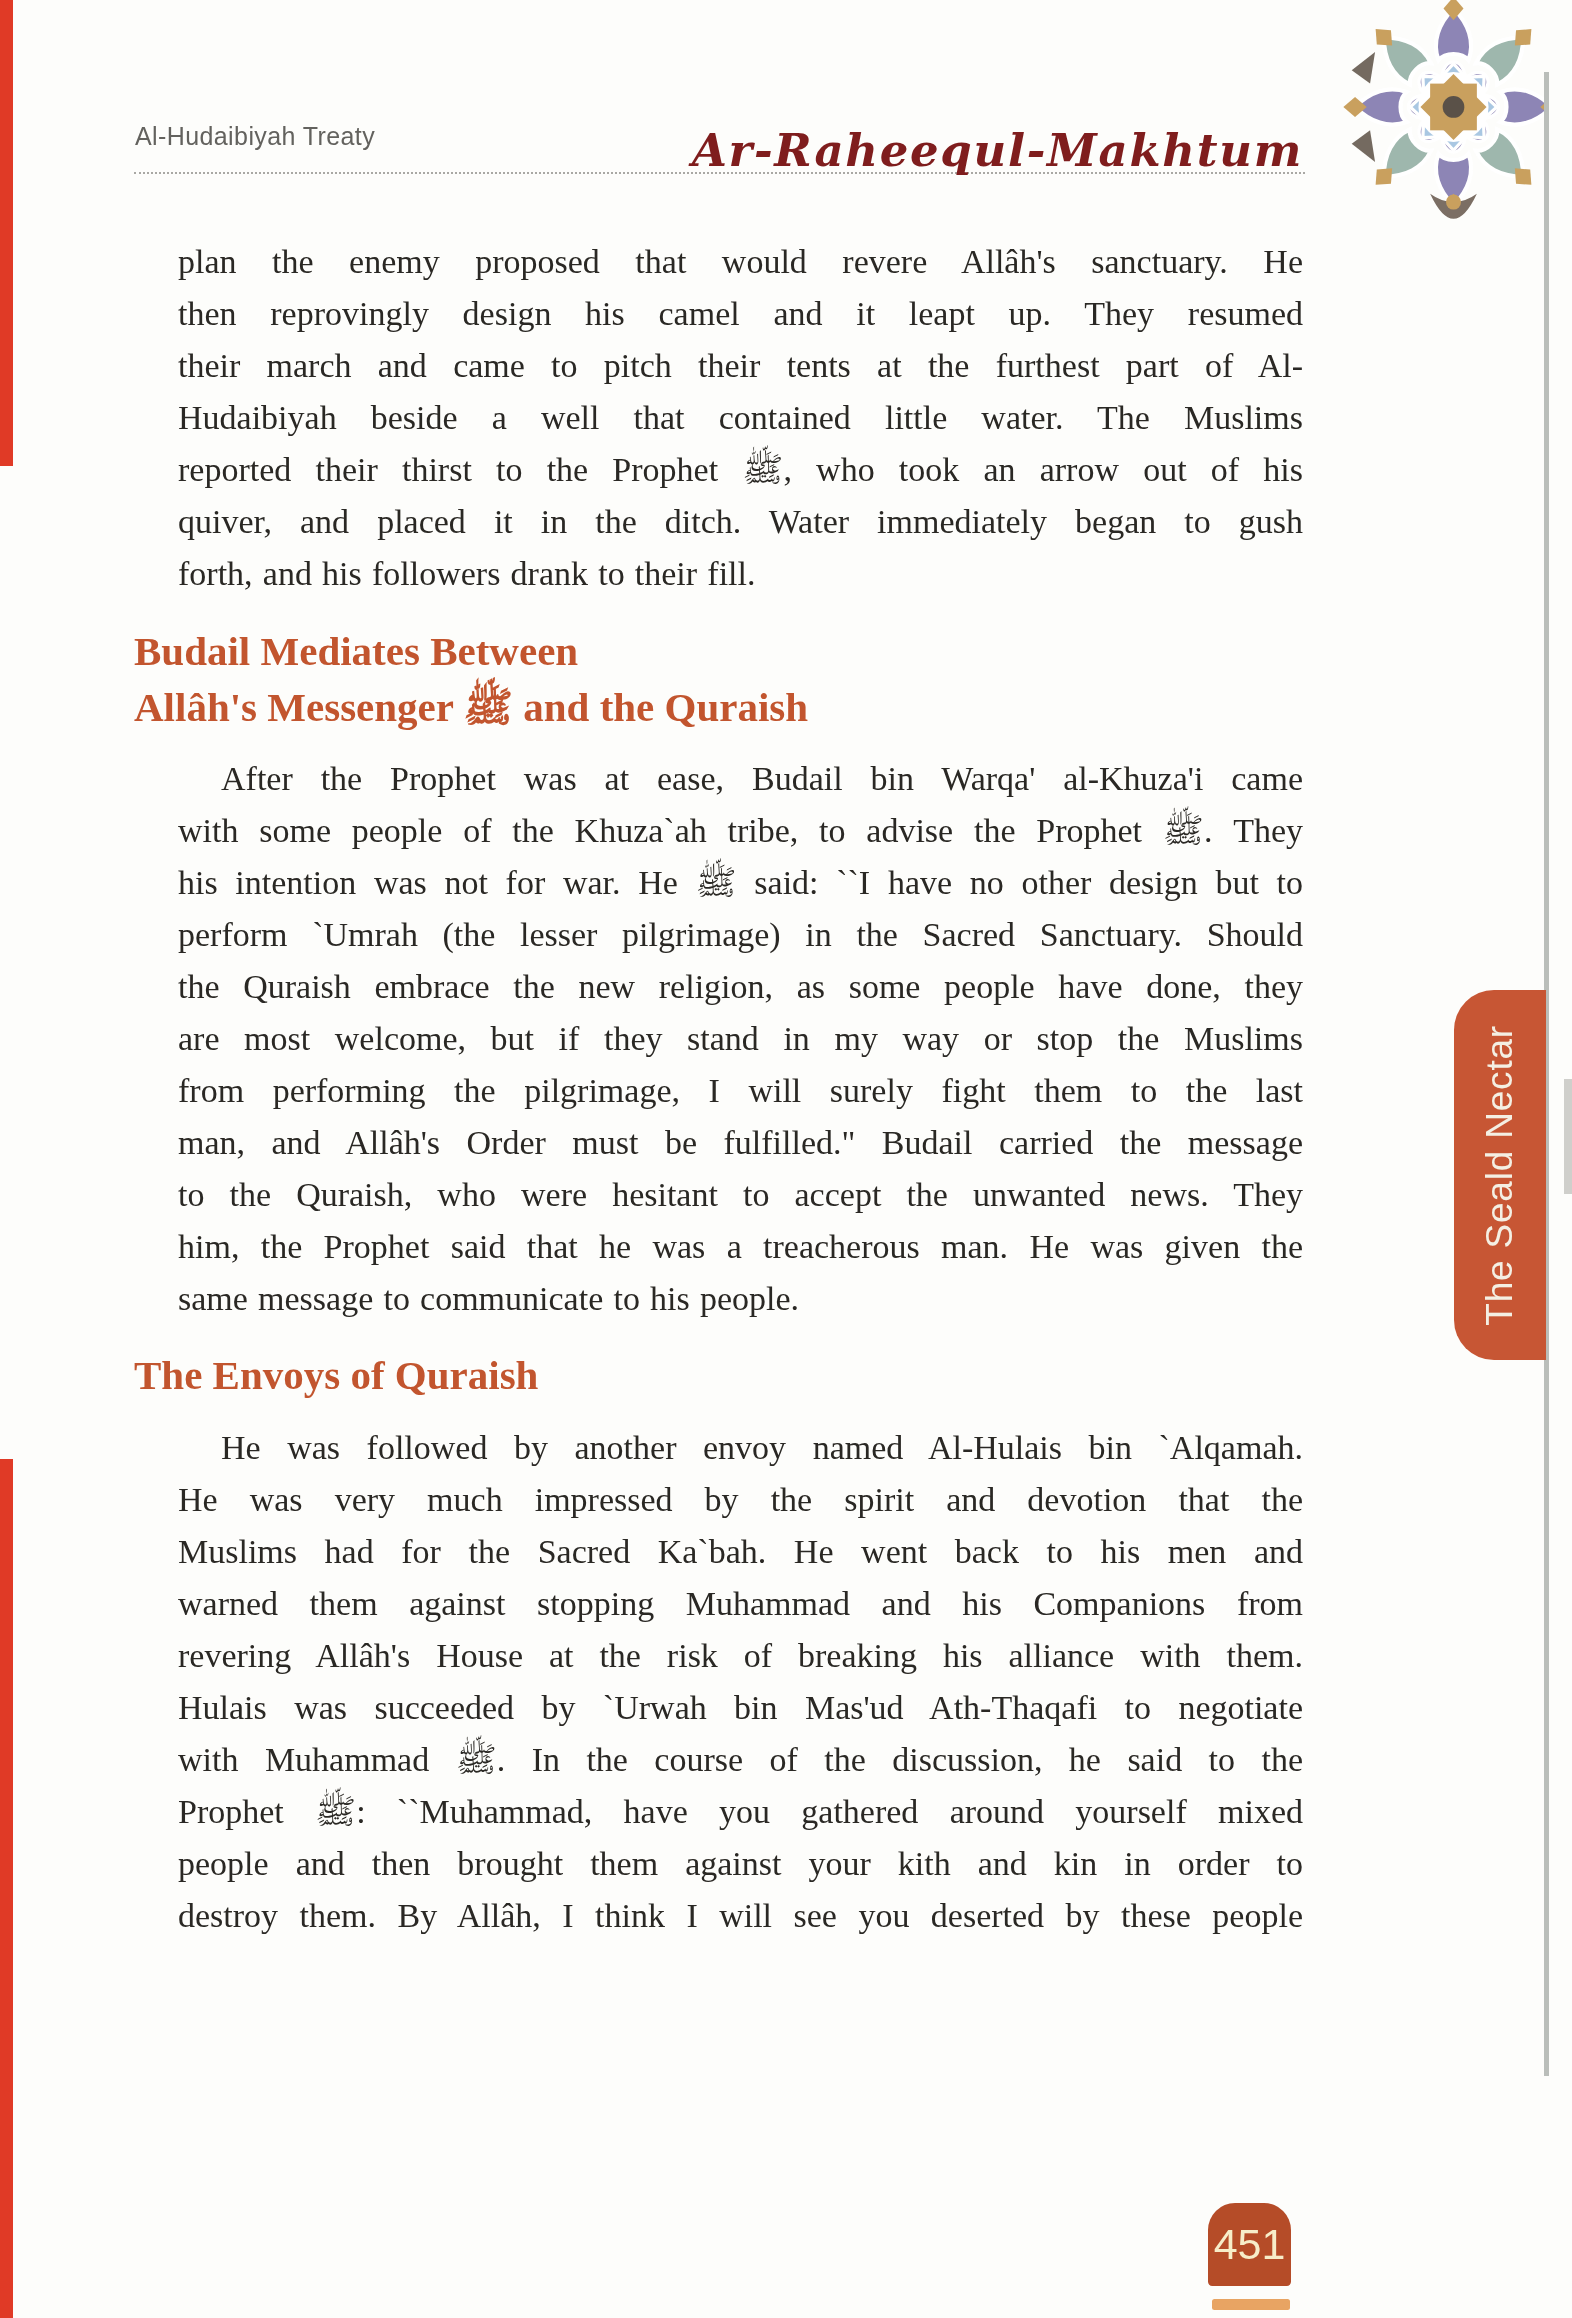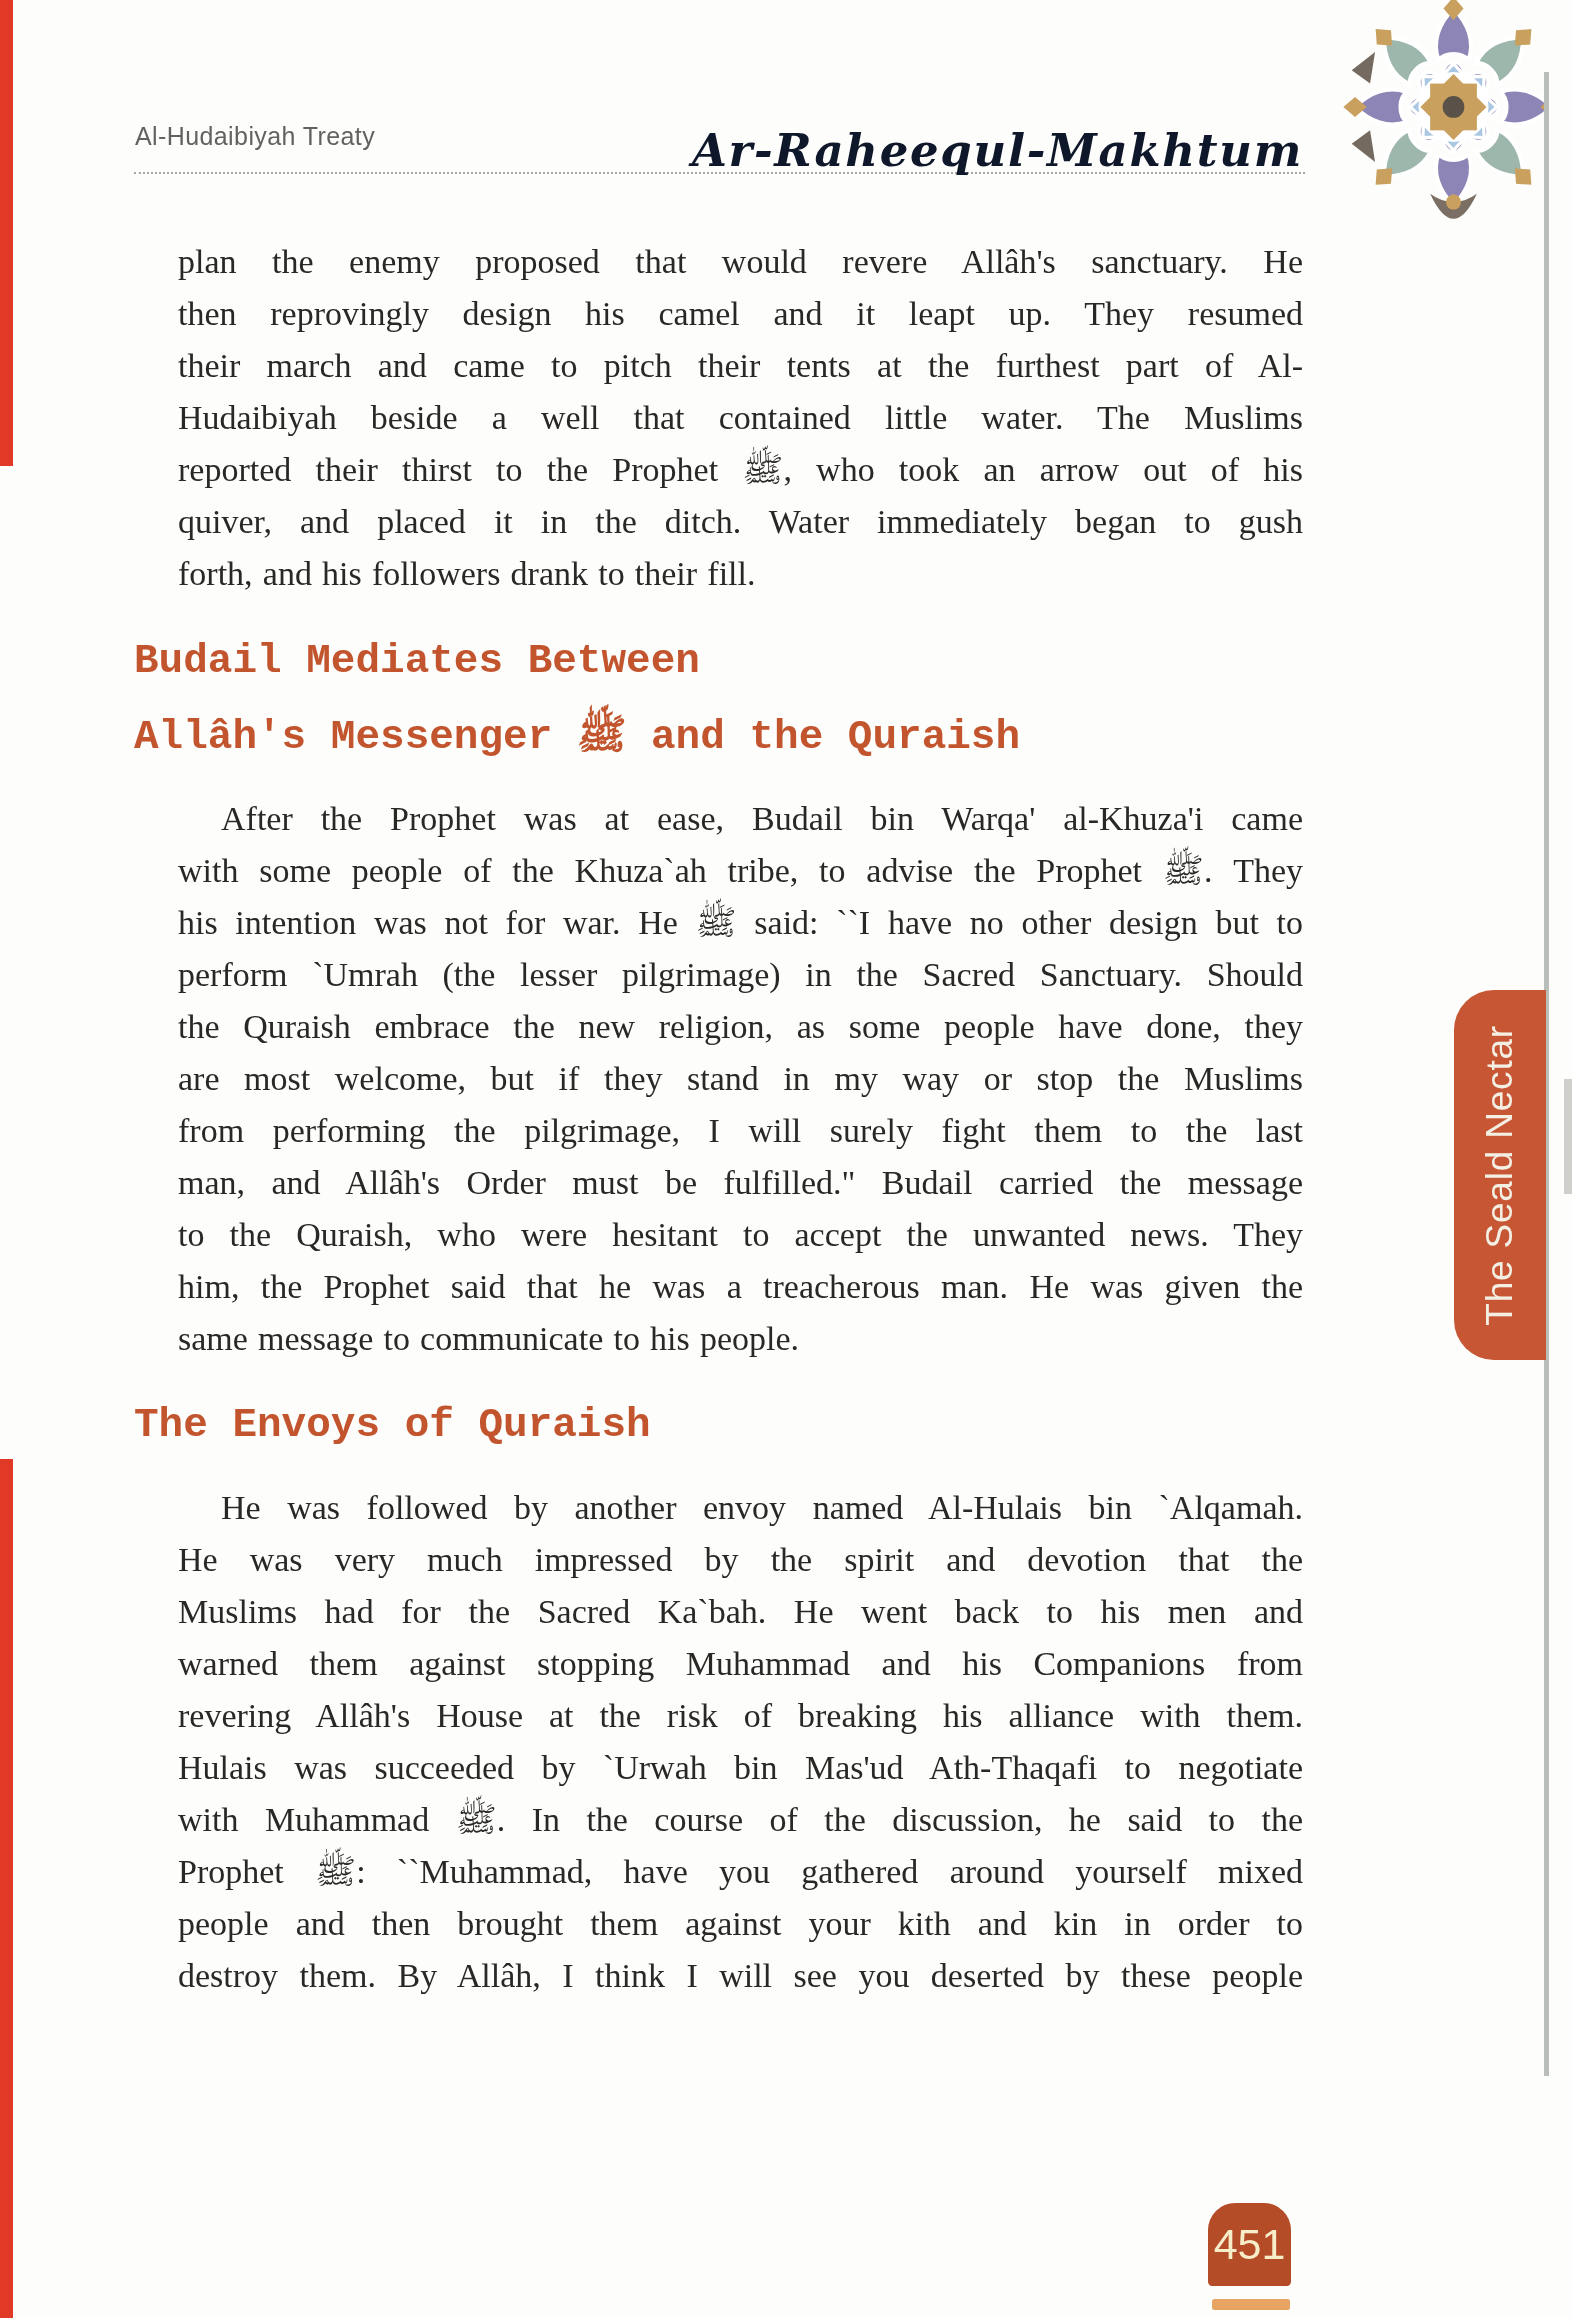--- a/index.html
+++ b/index.html
@@ -20,40 +20,40 @@
     font-size:25px; color:#63625e; letter-spacing:0.4px;
   }
   .runhead-rule {
     position:absolute; left:134px; top:147px; width:1171px; height:25px;
     border-bottom:2.5px dotted #a9a8a4;
   }
   .script-title {
     position:absolute; left:134px; top:124px; width:1169px;
     text-align:right;
     font-family:"DejaVu Serif", serif; font-style:italic; font-weight:bold;
-    font-size:45px; color:#0f172a; letter-spacing:1.7px;
+    font-size:45px; color:#7f1d1d; letter-spacing:1.7px;
   }
   
   .ornament-wrap {
     position:absolute; left:1303px; top:0; width:244px; height:250px;
     overflow:hidden;
   }
   .ornament-wrap svg { position:absolute; left:16.7px; top:-10px; }
   
   .gray-line { position:absolute; left:1544px; top:72px; width:5px; height:2004px; background:#babeba; }
   .edge-mark { position:absolute; left:1564px; top:1079px; width:8.3px; height:115px; background:#cfcfcb; }
   
   .content { position:absolute; left:134px; top:236px; width:1169px; color:#2a2824; }
   .para { font-size:34px; line-height:52px;margin-left:44px; }
   .para .line { text-align:justify; text-align-last:justify; height:52px; overflow:hidden; word-spacing:1.7px; }
   .para .line.short { text-align-last:left; }
   .para .line.indent { text-indent:43px; }
   .heading {
-    font-family:Liberation Mono, monospace; font-weight:bold;
-    font-size:41px; line-height:76px; color:#c2552e;
+    font-family:Liberation Serif, serif; font-weight:bold;
+    font-size:41px; line-height:56px; color:#c2552e;
     margin:22.5px 0 18.4px 0; white-space:pre-line;
   }
   
   .side-tab {
     position:absolute; left:1454px; top:990px; width:92px; height:370px;
     background:#c75634; border-radius:40px 0 0 40px;
     display:flex; align-items:center; justify-content:center;
   }
   .side-tab span {
     writing-mode:vertical-rl; transform:rotate(180deg);

